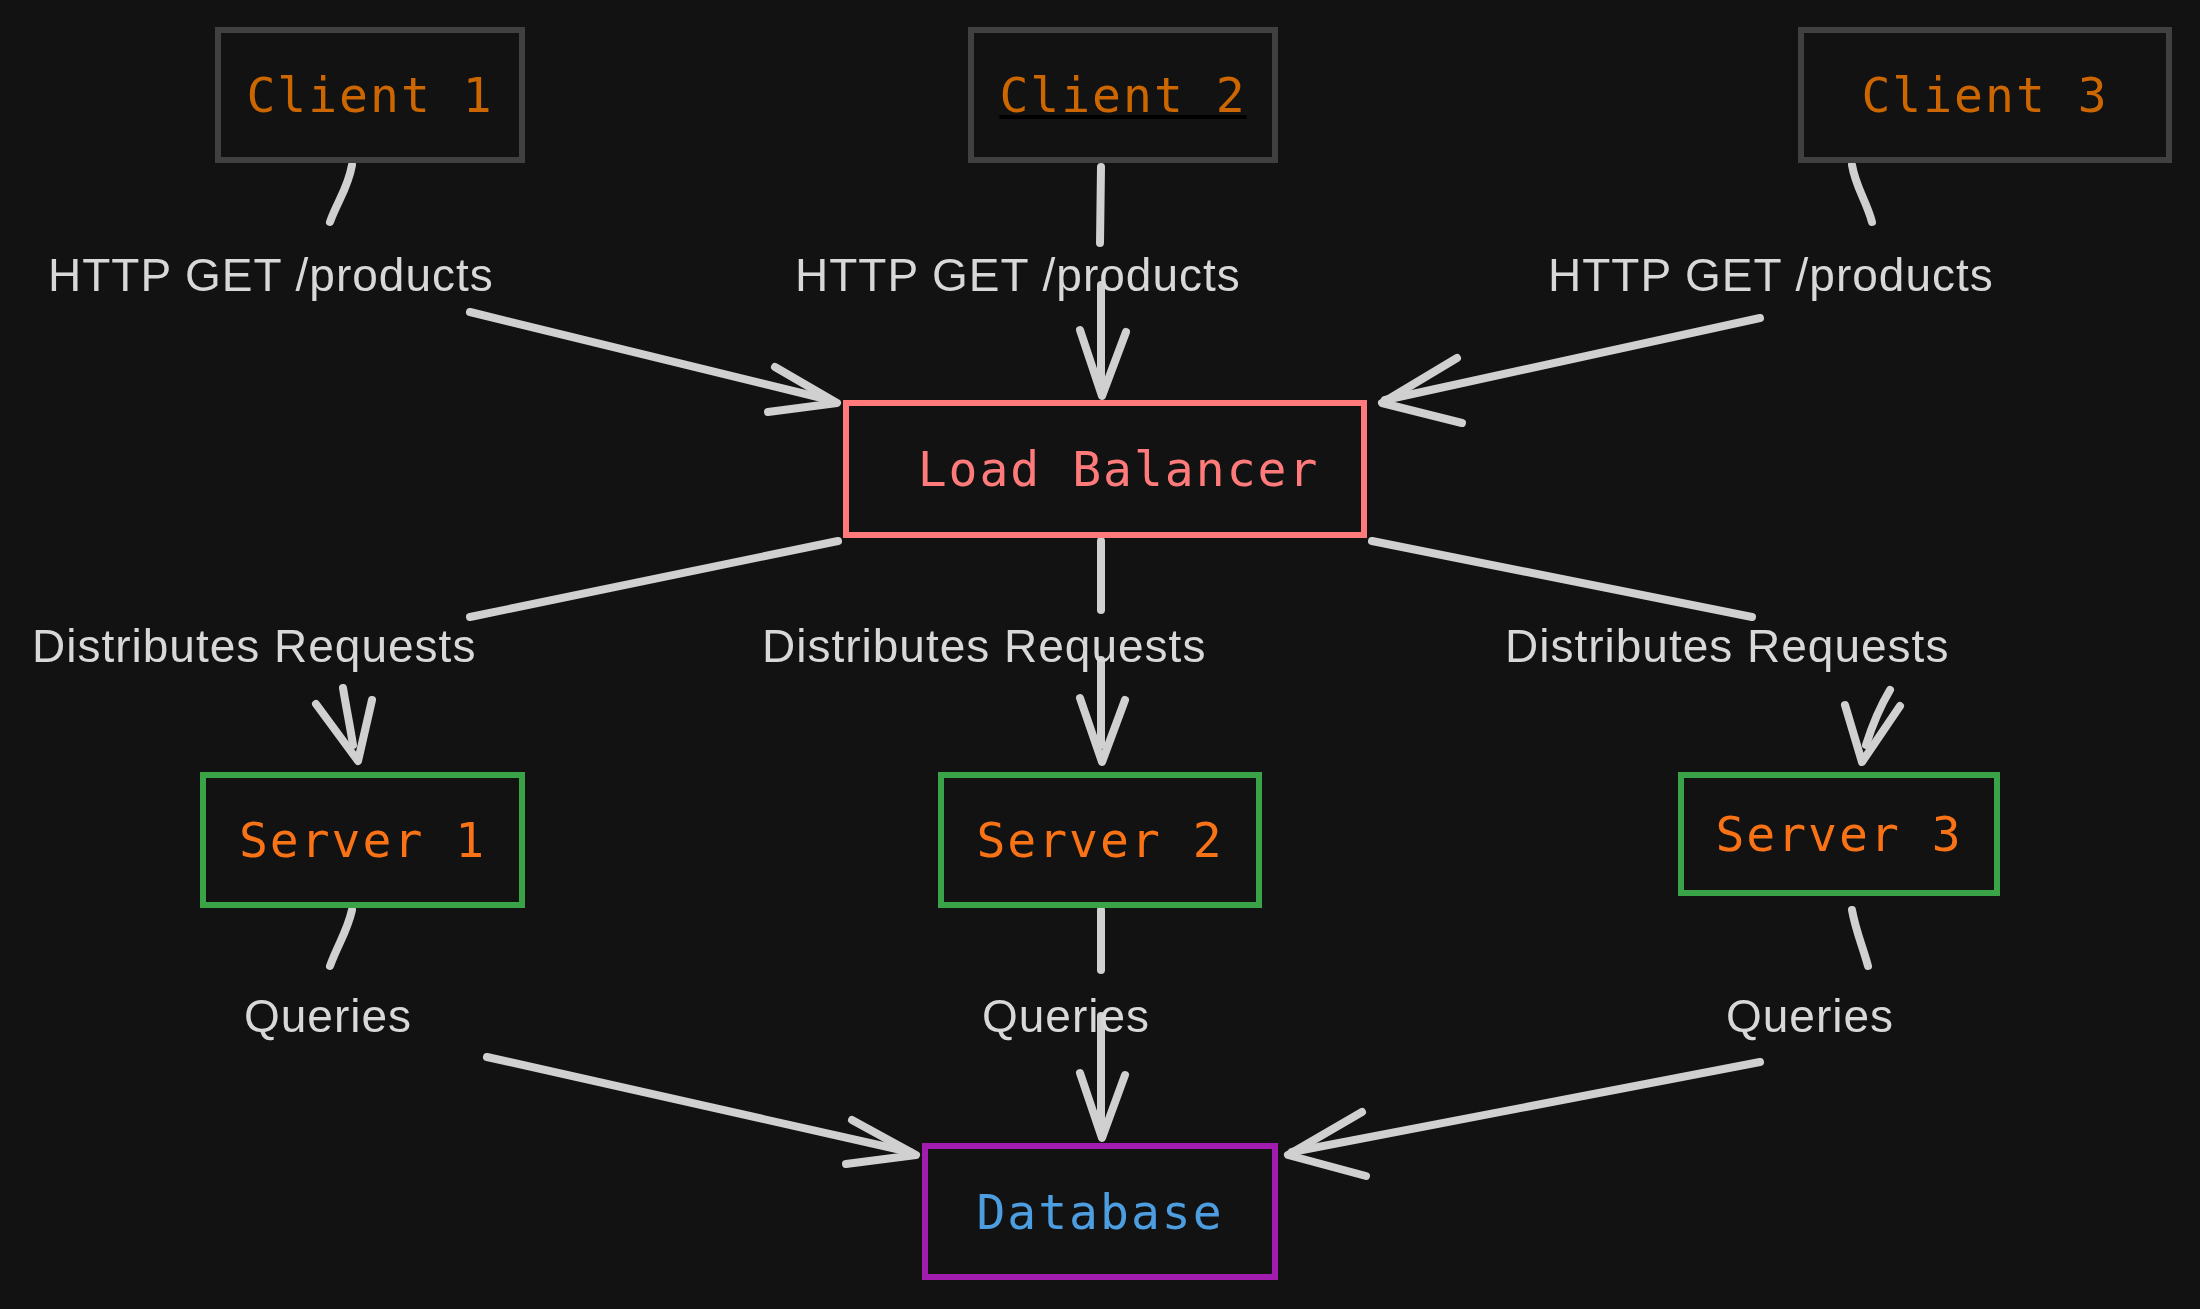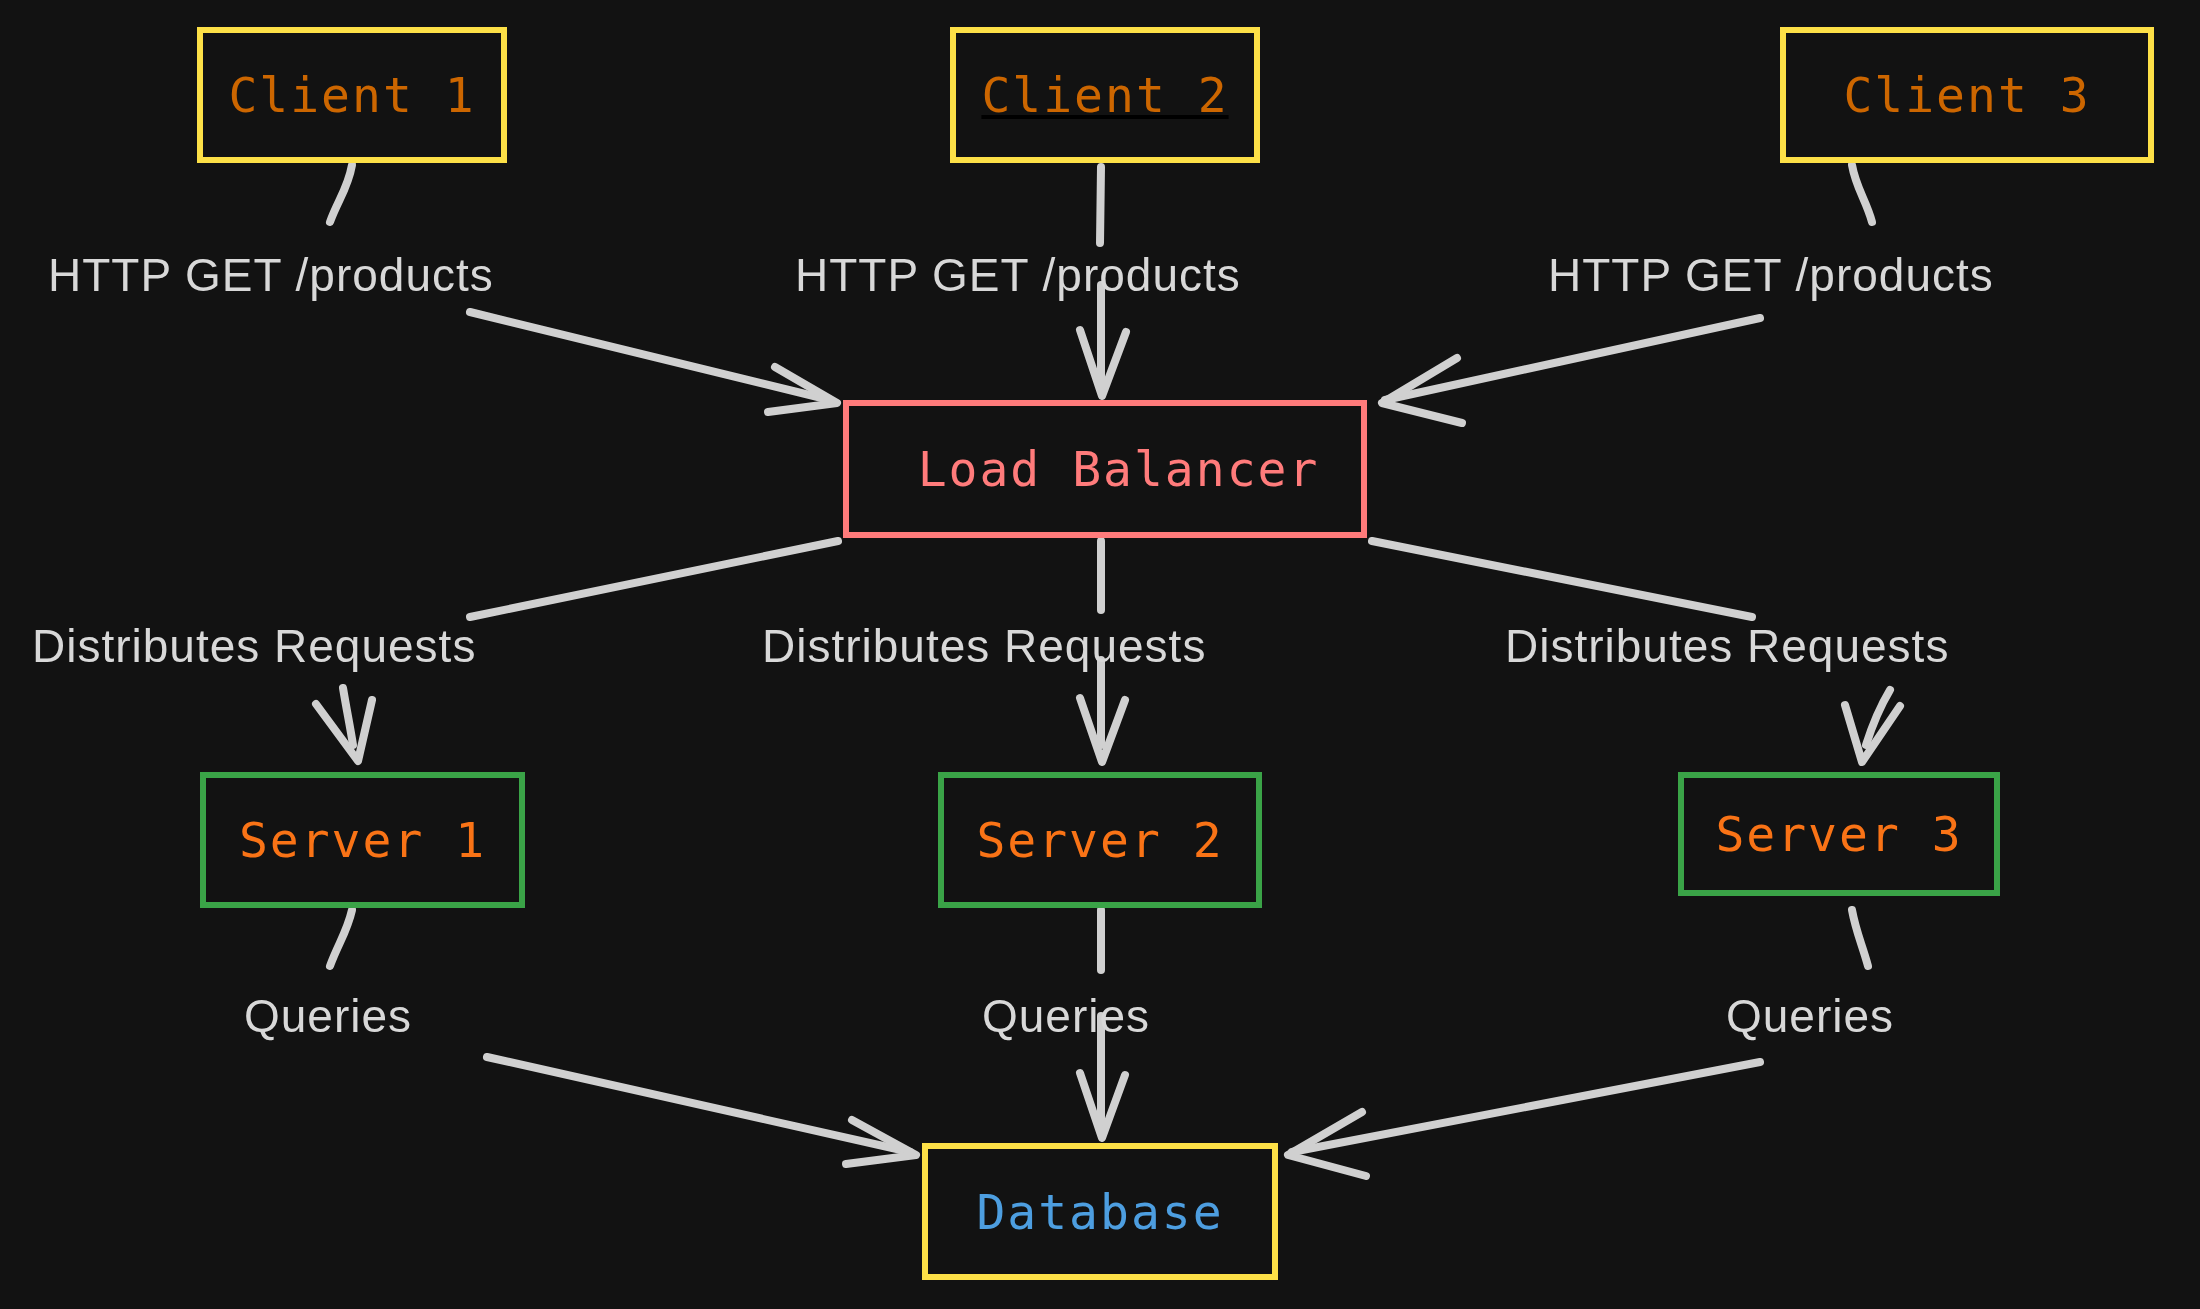--- a/index.html
+++ b/index.html
@@ -5,27 +5,27 @@
   html,body{margin:0;padding:0;background:#121212;}
   body{width:2200px;height:1309px;overflow:hidden;
        font-family:"DejaVu Sans Mono","Liberation Mono",monospace;}
   #stage{position:relative;width:2200px;height:1309px;background:#121212;}
   svg#edges{position:absolute;left:0;top:0;width:2200px;height:1309px;}
 
   .node{position:absolute;display:flex;align-items:center;justify-content:center;
         box-sizing:border-box;background:#121212;}
   .node .lbl{font-size:48px;letter-spacing:2px;white-space:nowrap;line-height:1;}
 
-  .n-client{border:6px solid #fde047;}
+  .n-client{border:6px solid #404040;margin-left:18px;}
   .n-client .lbl{color:#cc6600;}
   .n-lb{border:6px solid #ff7b7b;}
   .n-lb .lbl{color:#ff7b7b;}
   .n-server{border:6px solid #3aa347;}
   .n-server .lbl{color:#f97316;}
-  .n-db{border:6px solid #fde047;}
+  .n-db{border:6px solid #a21caf;}
   .n-db .lbl{color:#4d9ee0;}
 
   .edge-label{position:absolute;color:#d8d8d8;font-size:46px;letter-spacing:1px;
               white-space:nowrap;line-height:1;
               font-family:Liberation Sans, sans-serif;}
 </style>
 </head>
 <body>
 
 <div id="stage">

